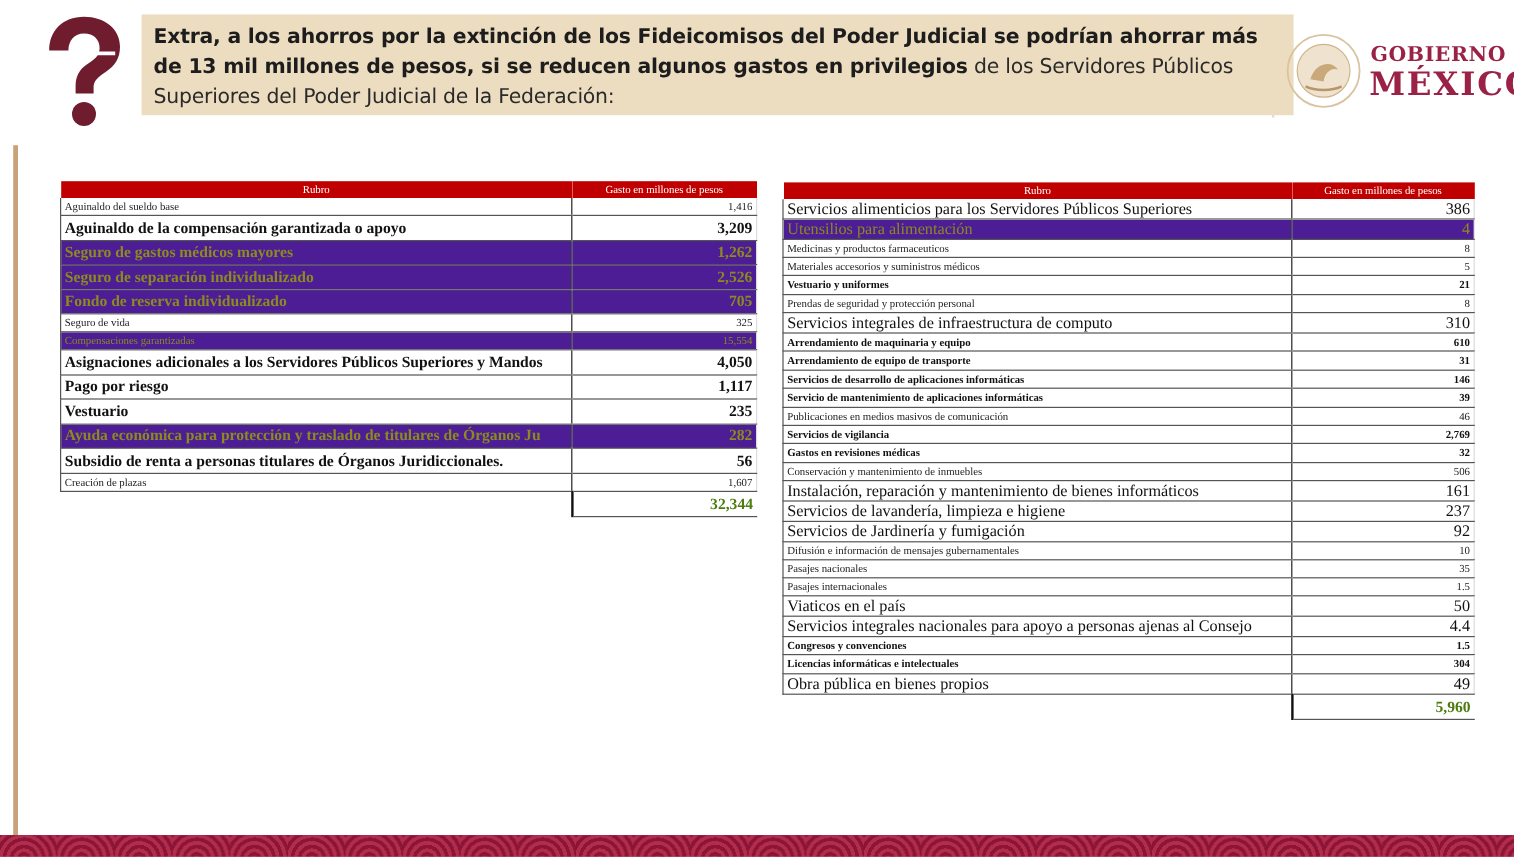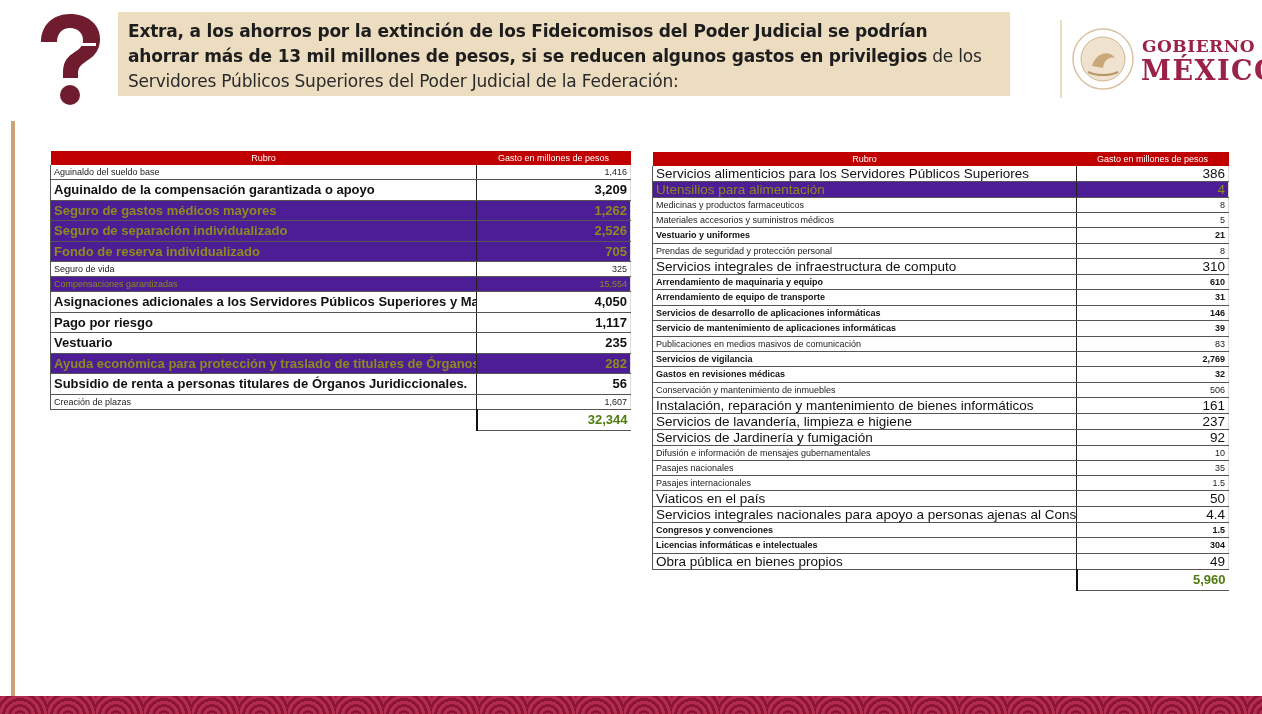--- a/index.html
+++ b/index.html
@@ -5,21 +5,21 @@
   html, body { margin:0; padding:0; }
   body {
     width:1262px; height:714px; position:relative; overflow:hidden;
     background:#ffffff;
     font-family:"Liberation Sans", "DejaVu Sans", sans-serif;
   }
   
   .qlogo { position:absolute; left:38px; top:12px; width:64px; height:94px; }
 
   .banner {
-    position:absolute; left:118px; top:12px; width:892px; height:84px;
+    position:absolute; left:118px; top:12px; width:960px; height:84px;
     background:#ecdcc0; box-sizing:border-box; padding:7px 10px 0 10px;
     color:#2a2a2a; font-size:17px; line-height:25px;
     font-family:"DejaVu Sans", sans-serif; letter-spacing:-0.2px;
   }
   .banner b { font-weight:bold; color:#1d1d1d; }
 
   .gov { position:absolute; left:1060px; top:20px; width:240px; height:80px; }
   .gov .sep { position:absolute; left:0; top:0; width:2px; height:78px; background:#ecdcc0; }
   .gov .seal { position:absolute; left:10px; top:6px; width:66px; height:66px; }
   .gov .t1 { position:absolute; left:82px; top:16px; font-family:"DejaVu Serif", serif; font-weight:bold; color:#9b2247; font-size:17px; letter-spacing:0.5px; }
@@ -29,21 +29,21 @@
 
   .footer {
     position:absolute; left:0; top:696px; width:1262px; height:18px;
     background:
       repeating-radial-gradient(circle at 20px 20px, #b32c4e 0 3px, #8a1535 3px 6px),
       #8a1535;
     background-size:48px 36px;
   }
 
   
-  table.t { position:absolute; border-collapse:collapse; table-layout:fixed; font-family:Liberation Sans, sans-serif;padding-left:41px; }
+  table.t { position:absolute; border-collapse:collapse; table-layout:fixed; font-family:Liberation Serif, serif;padding-left:41px; }
   table.t td, table.t th { padding:0 3px; white-space:nowrap; overflow:hidden; }
   table.t th { background:#c00000; color:#fff; font-weight:normal; font-size:9px; height:14px; text-align:center; }
   table.t td.n { text-align:right; border-left:1px solid #222; }
   table.t tr.row td { border-bottom:1px solid #555; }
   table.t tr.row td:first-child { border-left:1px solid #555; }
   table.t tr.row td:last-child { border-right:1px solid #ddd; }
   table.t tr.hl td { background:#4c1d95; color:#8b8b1f; }
   .sz-s td { font-size:9px; height:14px; color:#222;margin-left:20px; }
   .sz-sb td { font-size:9px; height:14.5px; font-weight:bold; color:#111; }
   .sz-l td { font-size:13px; height:19.5px; font-weight:bold; color:#111; }
@@ -205,21 +205,21 @@
       <tr class="row sz-sb">
         <td>Servicios de desarrollo de aplicaciones informáticas</td>
         <td class="n">146</td>
       </tr>
       <tr class="row sz-sb">
         <td>Servicio de mantenimiento de aplicaciones informáticas</td>
         <td class="n">39</td>
       </tr>
       <tr class="row sz-s">
         <td>Publicaciones en medios masivos de comunicación</td>
-        <td class="n">83</td>
+        <td class="n">46</td>
       </tr>
       <tr class="row sz-sb">
         <td>Servicios de vigilancia</td>
         <td class="n">2,769</td>
       </tr>
       <tr class="row sz-sb">
         <td>Gastos en revisiones médicas</td>
         <td class="n">32</td>
       </tr>
       <tr class="row sz-s">

